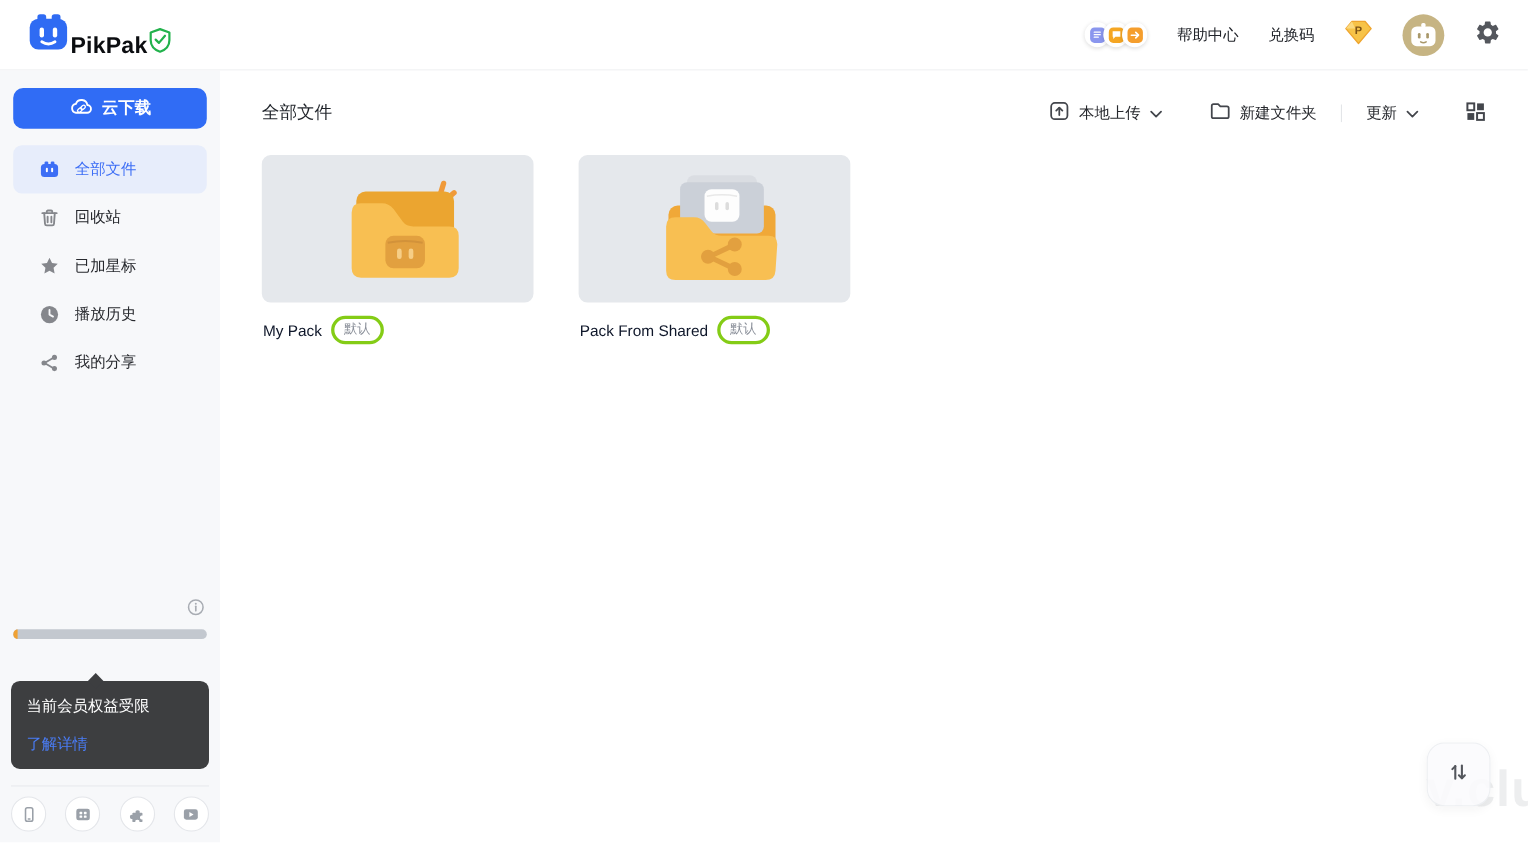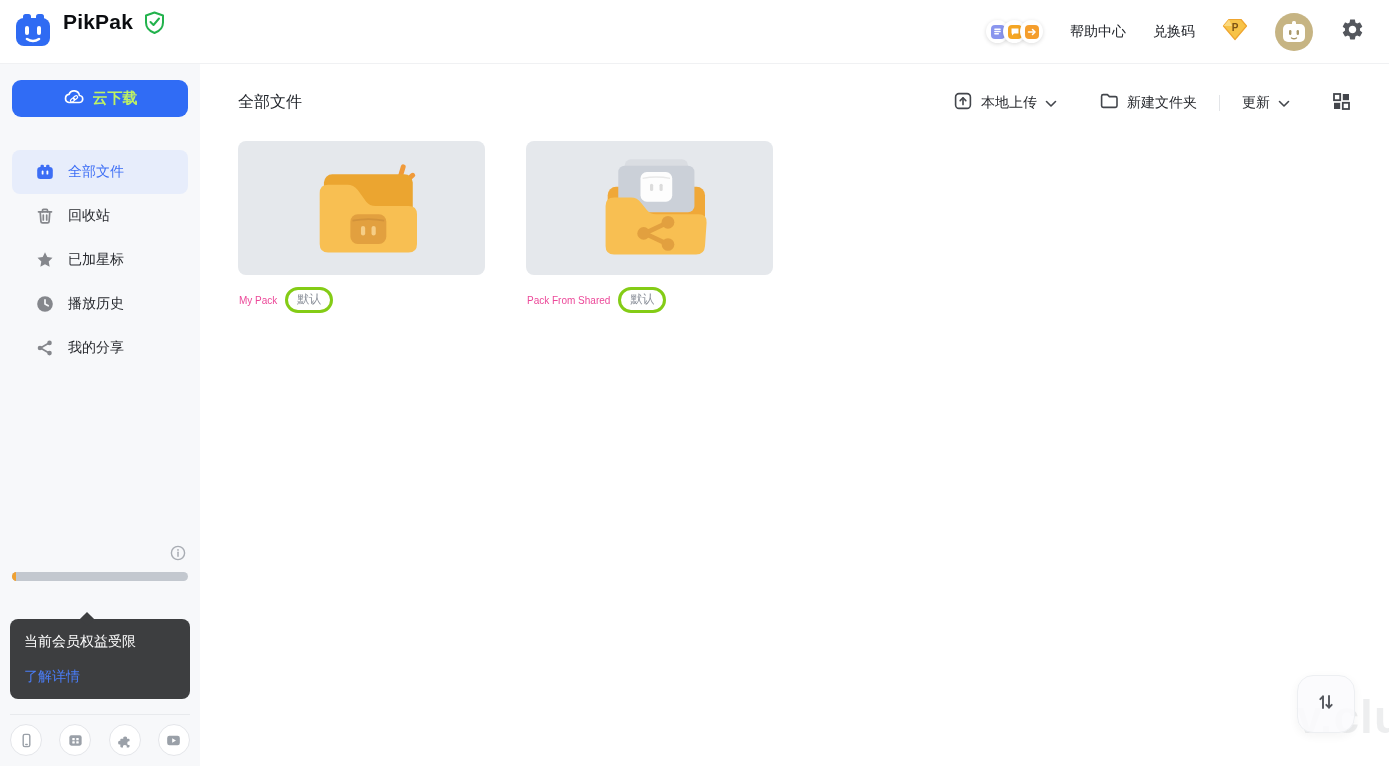--- a/index.html
+++ b/index.html
@@ -2,41 +2,41 @@
 <html><head>
 <meta charset="utf-8">
 <style>
   * { margin:0; padding:0; box-sizing:border-box; }
   html,body { width:1389px; height:766px; overflow:hidden; }
   body { font-family:"Liberation Sans","DejaVu Sans",sans-serif; background:#fff; color:#1f2329; }
   .app { width:1389px; height:766px; position:relative; }
 
   
   .topbar { height:64px; display:flex; align-items:center; background:#fff; border-bottom:1px solid #f0f1f3; position:relative; z-index:5; }
-  .brand-wrap { width:200px; display:flex; align-items:flex-start; padding-left:13px; gap:10px; flex:0 0 auto; }
+  .brand-wrap { width:200px; display:flex; align-items:flex-end; padding-left:24px; gap:0; flex:0 0 auto; }
   .brand-name { font-size:21px; font-weight:800; color:#0b0d10; letter-spacing:.2px; }
   .searchbox { position:relative; width:462px; margin-left:28px; flex:0 0 auto; }
   .searchbox input { width:100%; height:42px; border:none; outline:none; background:#f4f5f7; border-radius:8px; padding:0 44px 0 16px; font-size:14px; color:#333; font-family:inherit; }
   .searchbox input::placeholder { color:#9ba0a8; }
   .searchbox .mag { position:absolute; right:14px; top:10px; }
   .topbar-right { margin-left:auto; display:flex; align-items:center; gap:27px; padding-right:24px; }
   .quick-badges { display:flex; align-items:center; }
   .qbadge { width:23px; height:23px; border-radius:50%; background:#fff; box-shadow:0 1px 4px rgba(0,0,0,.14); display:flex; align-items:center; justify-content:center; margin-left:-6px; position:relative; }
   .qbadge:first-child { margin-left:0; }
   .qicon { width:14px; height:14px; border-radius:4px; display:flex; align-items:center; justify-content:center; }
   .qicon.blue { background:#8a96ee; }
   .qicon.amber { background:#f5a623; }
   .qicon.orange { background:#f59e2d; }
   .top-link { font-size:14px; color:#202329; cursor:pointer; }
   .avatar { width:38px; height:38px; border-radius:50%; background:#c6b483; display:flex; align-items:center; justify-content:center; }
 
   
   .layout { display:flex; height:702px; }
   .sidebar { width:200px; background:#f7f8fa; display:flex; flex-direction:column; padding:16px 0 10px; flex:0 0 auto; }
-  .cloud-btn { margin:0 12px 33px; height:37px; border:none; border-radius:9px; background:#306cf5; color:#bef264; font-size:15px; font-weight:700; display:flex; align-items:center; justify-content:center; gap:8px; cursor:pointer; font-family:inherit; }
+  .cloud-btn { margin:0 12px 15px; height:37px; border:none; border-radius:9px; background:#306cf5; color:#ffffff; font-size:15px; font-weight:700; display:flex; align-items:center; justify-content:center; gap:8px; cursor:pointer; font-family:inherit; }
   .side-item { height:44px; margin:0 12px; border-radius:8px; display:flex; align-items:center; gap:14px; padding-left:24px; font-size:14px; color:#27292e; cursor:pointer; }
   .side-item.active { background:#e7edfb; color:#3d6ef5; }
   .side-item .sicon { width:18px; height:18px; display:flex; align-items:center; justify-content:center; }
 
   .usage { margin-top:auto; padding:0 12px; }
   .usage .info-row { display:flex; justify-content:flex-end; padding-right:2px; }
   .progress-track { margin-top:7px; height:9px; border-radius:5px; background:#c3c8cf; overflow:hidden; position:relative; }
   .progress-fill { position:absolute; left:0; top:0; bottom:0; width:4px; background:#f0a132; }
 
   .tooltip { position:relative; margin:38px 10px 0; background:#3d3e40; border-radius:8px; padding:14px 14px 13px; }
@@ -54,21 +54,21 @@
   .page-title { font-size:16px; color:#1f2329; }
   .toolbar { display:flex; align-items:center; gap:0; }
   .tool-btn { display:flex; align-items:center; gap:8px; font-size:14px; color:#26282d; cursor:pointer; }
   .tool-sep { width:1px; height:16px; background:#e3e5e8; margin:0 22px; }
   .gap36 { margin-left:42px; }
 
   .cards { display:flex; gap:41px; margin:27px 38px 0; }
   .folder-card { width:247px; }
   .card-art { width:247px; height:134px; background:#e5e8ec; border-radius:8px; display:flex; align-items:center; justify-content:center; cursor:pointer; }
   .card-label { display:flex; align-items:center; gap:8px; margin-top:12px; padding-left:1px; }
-  .folder-name { font-size:10px; color:#ec4899; }
+  .folder-name { font-size:14px; color:#0f172a; }
   .badge-pill { font-size:12px; color:#8a8f99; border:3px solid #84cc16; border-radius:999px; padding:1px 9px 2px; background:#fff; }
 
   .sort-fab { position:absolute; right:34px; bottom:33px; width:58px; height:58px; border-radius:16px; background:rgba(250,251,253,.88); border:1px solid #edeff2; box-shadow:0 3px 10px rgba(31,35,41,.05); display:flex; align-items:center; justify-content:center; cursor:pointer; z-index:2; }
   .watermark { position:absolute; right:-14px; bottom:22px; font-size:46px; font-weight:600; color:rgba(195,198,203,.30); z-index:1; user-select:none; letter-spacing:1px; }
 </style>
 </head>
 <body>
 
 <div class="app">
 

